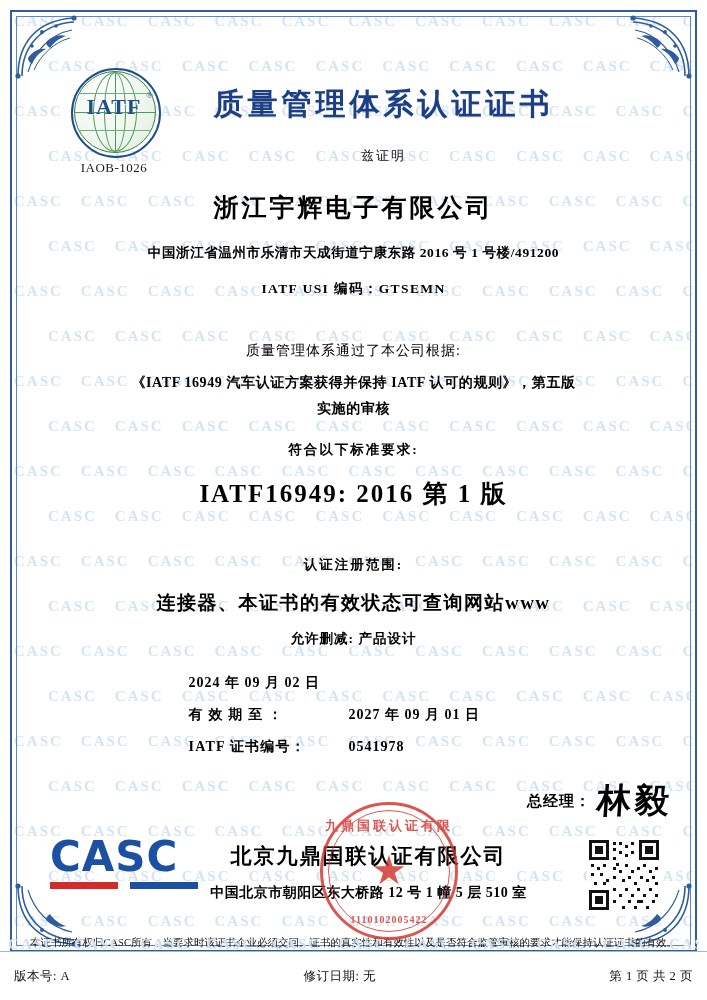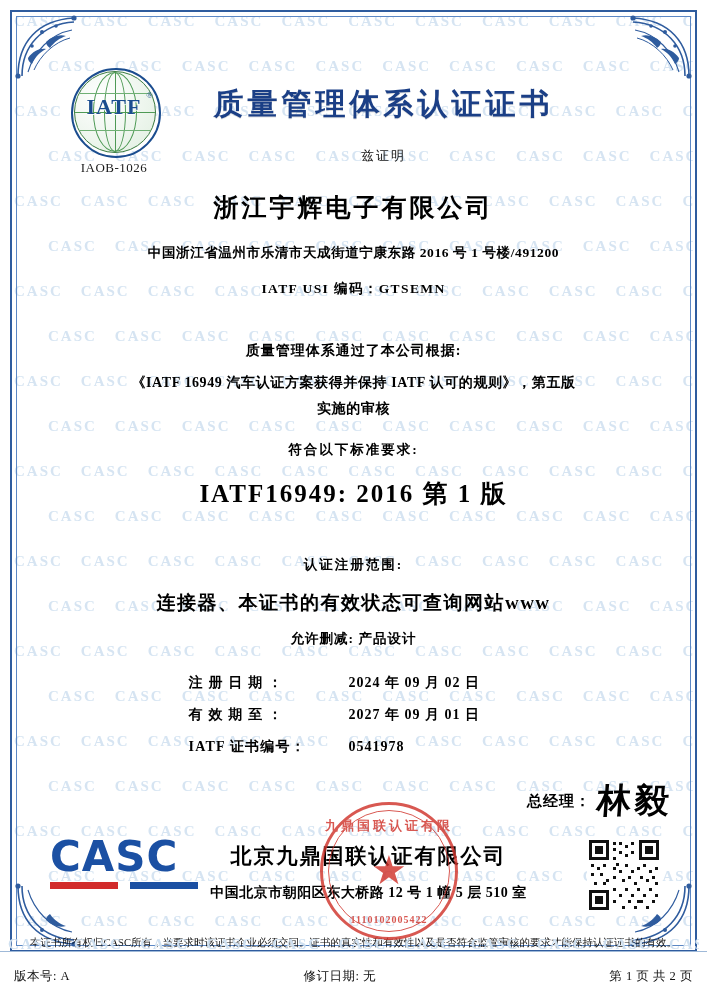--- a/index.html
+++ b/index.html
@@ -196,21 +196,21 @@
     text-align: center;
     font-size: 13.5px;
     font-weight: bold;
     letter-spacing: 1.4px;
     color: #000;
     margin-top: 18px;
   }
   .stmt1 {
     text-align: center;
     font-size: 14px;
-    font-weight: bold;
+    font-weight: normal;
     letter-spacing: 1px;
     color: #000;
     margin-top: 44px;
   }
   .stmt2 {
     text-align: center;
     font-size: 14px;
     font-weight: bold;
     letter-spacing: .6px;
     color: #000;
@@ -599,21 +599,20 @@
 
     <div class="stmt3">符合以下标准要求:</div>
     <div class="standard">IATF16949: 2016 第 1 版</div>
 
     <div class="scope-label">认证注册范围:</div>
     <div class="scope-text">连接器、本证书的有效状态可查询网站www</div>
     <div class="exclusion">允许删减: 产品设计</div>
 
     <div class="details">
       <div class="det-row">
-        <div class="det-key">注 册 日 期 ：</div>
         <div class="det-val">2024 年 09 月 02 日</div>
       </div>
       <div class="det-row">
         <div class="det-key">有 效 期 至 ：</div>
         <div class="det-val">2027 年 09 月 01 日</div>
       </div>
       <div class="det-row">
         <div class="det-key">IATF 证书编号：</div>
         <div class="det-val">0541978</div>
       </div>

